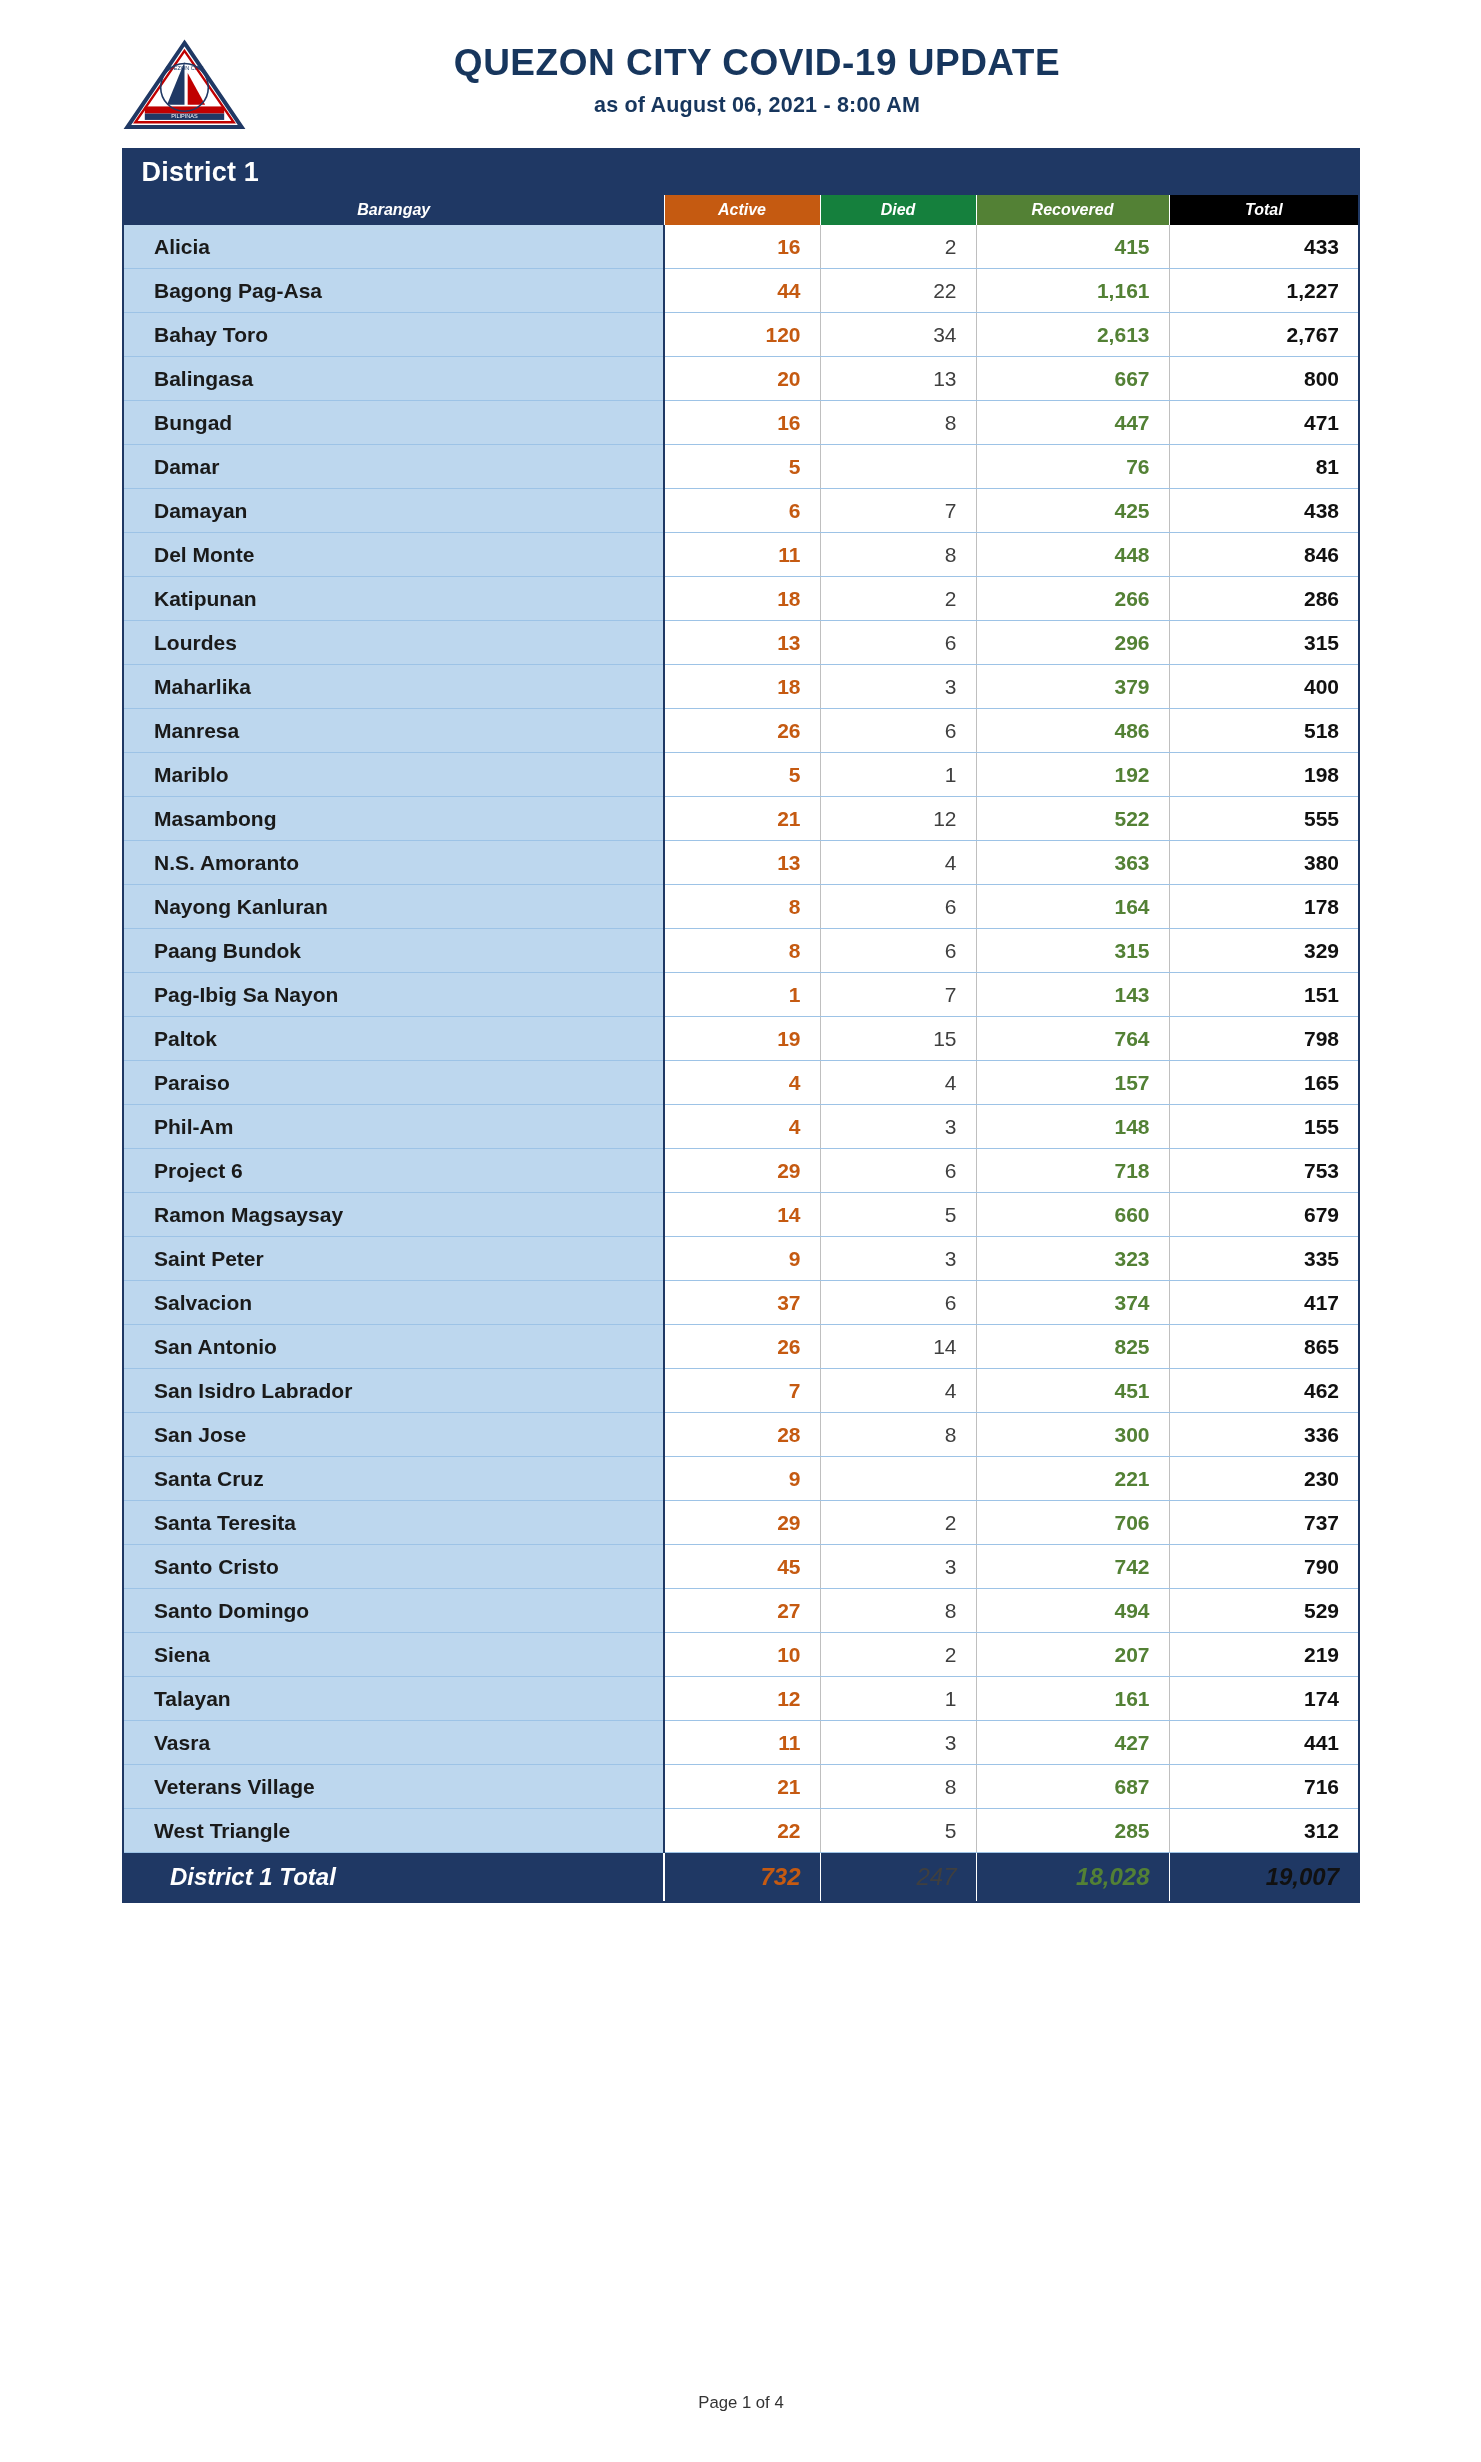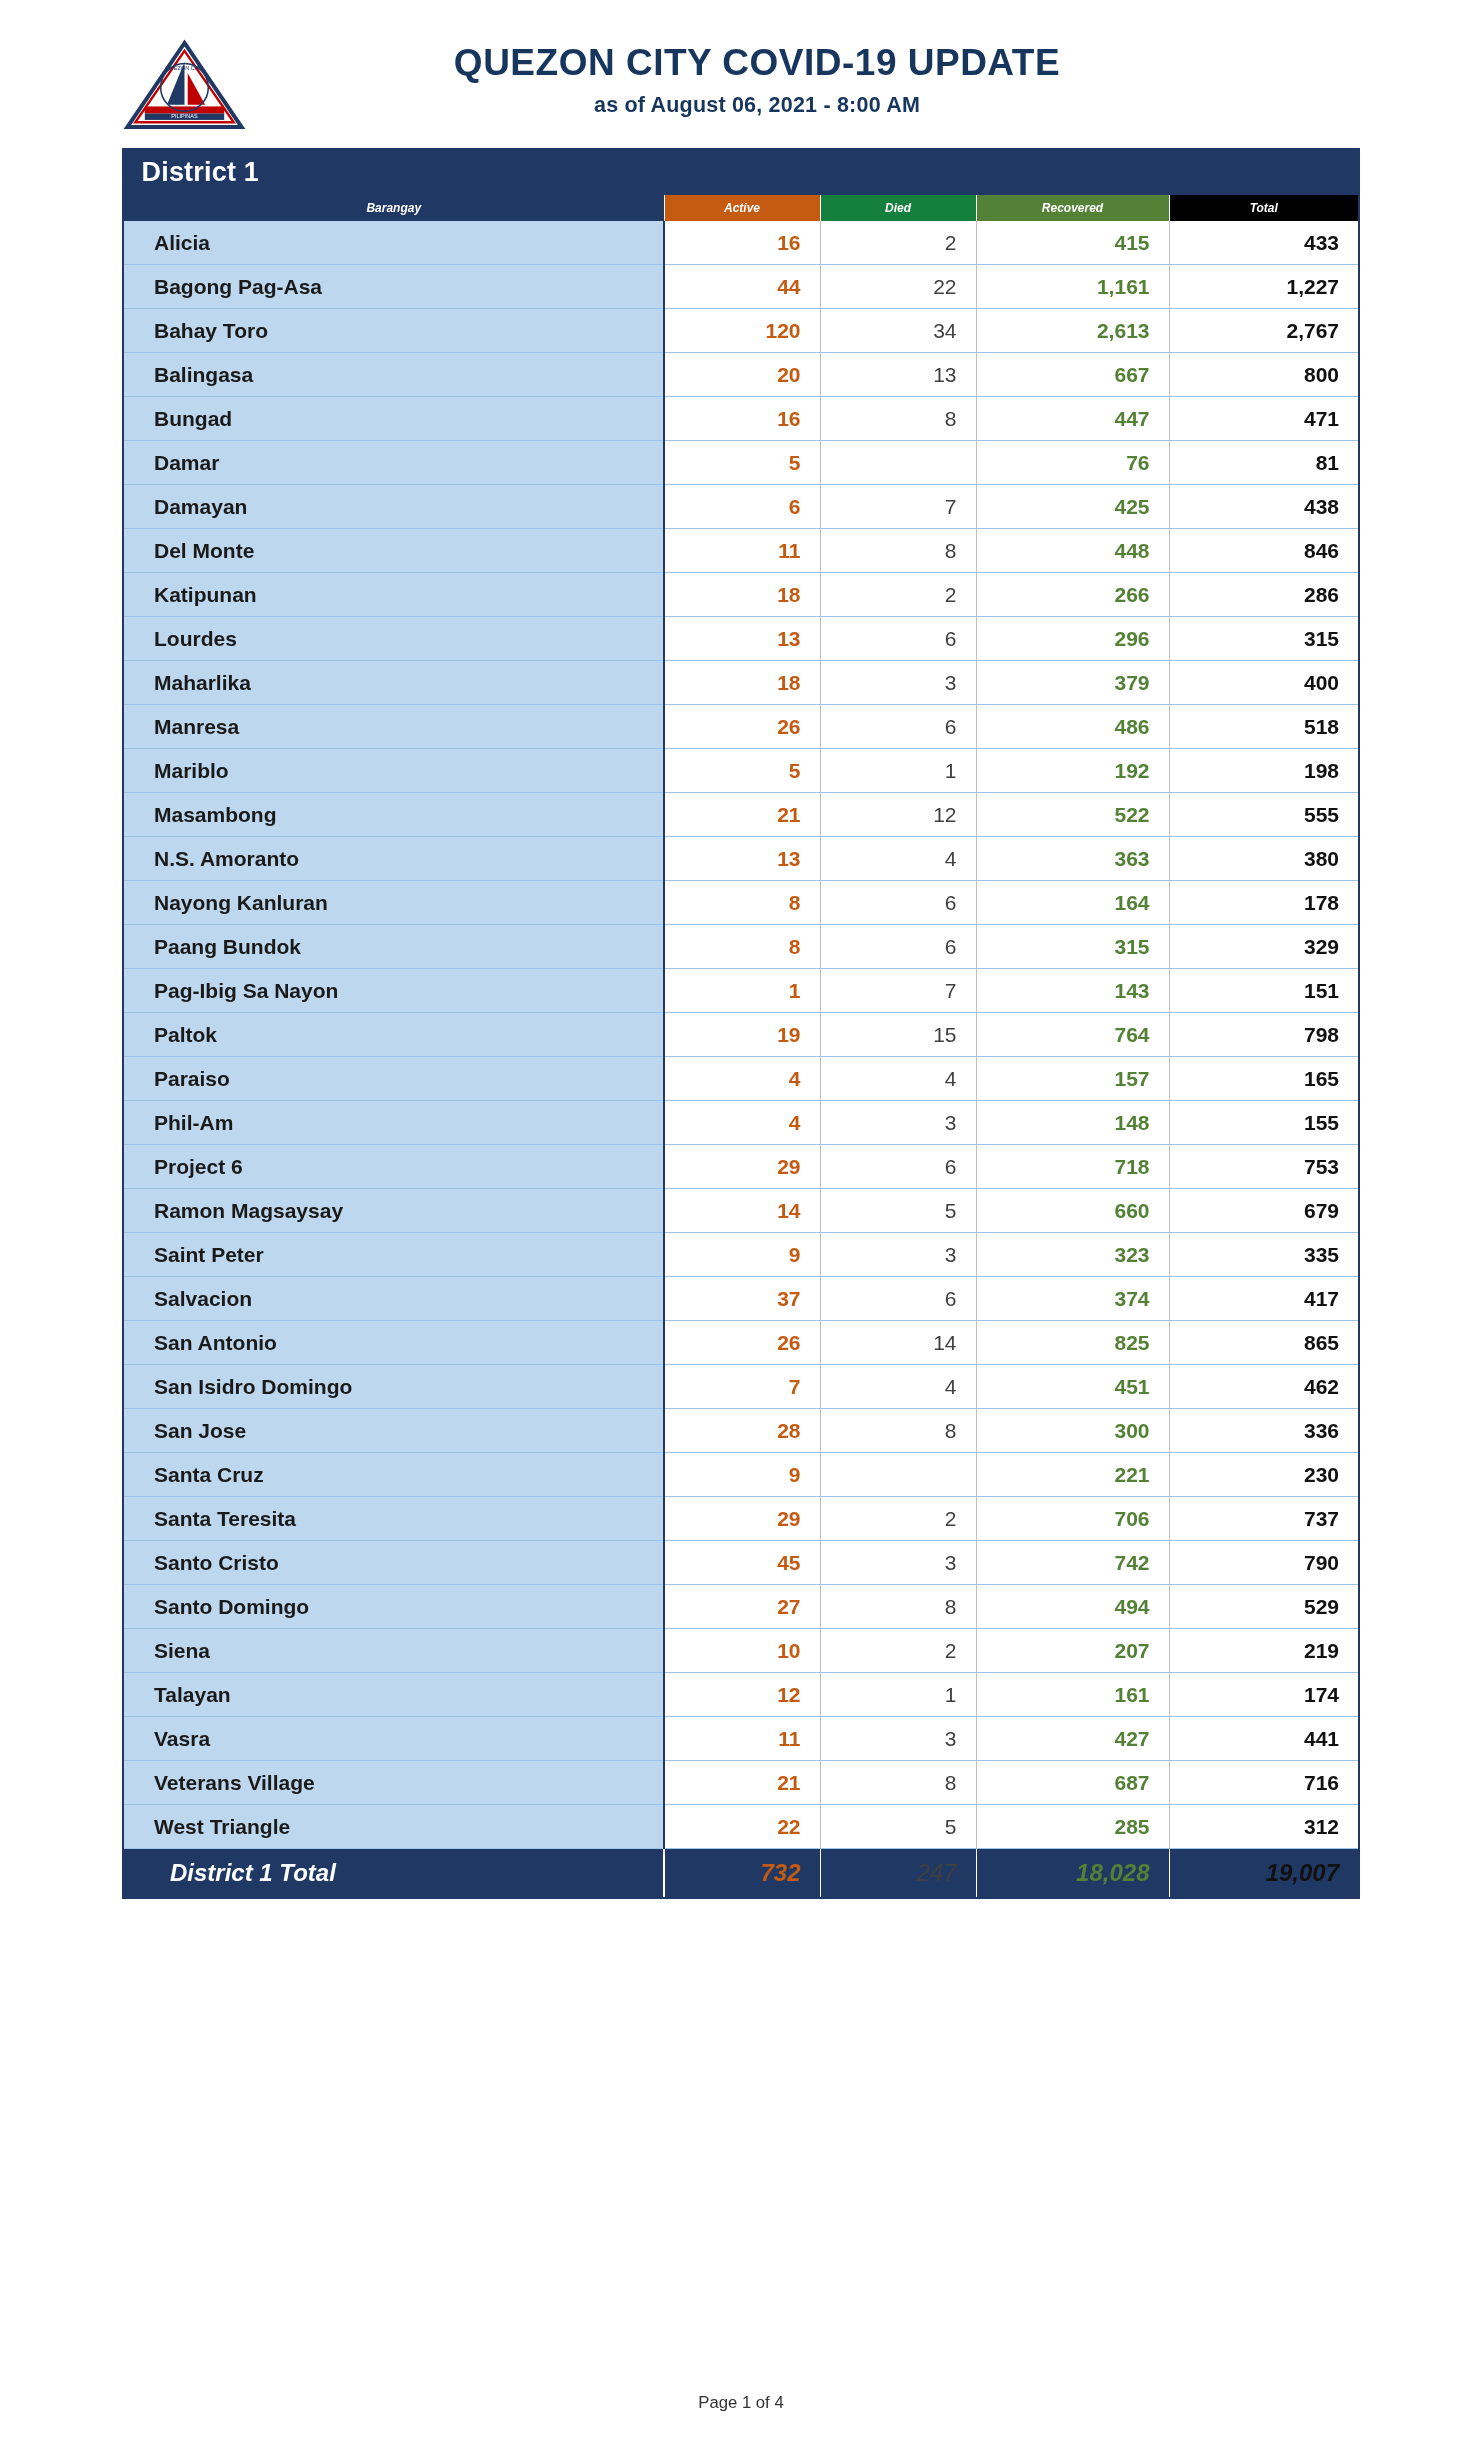--- a/index.html
+++ b/index.html
@@ -82,21 +82,21 @@
   .district-row td {
     background: #1f3864;
     color: #ffffff;
     font-size: 27px;
     font-weight: bold;
     padding: 7.2px 0 7.2px 17.5px;
     letter-spacing: 0.2px;
   }
 
   .head-row td {
-    font-size: 12px;
+    font-size: 16px;
     font-weight: bold;
     font-style: italic;
     text-align: center;
     padding: 5.6px 0 6.4px 0;
     color: #ffffff;
     border-right: 1.6px solid #ffffff;
   }
   .head-row td.h-brgy { background: #1f3864; }
   .head-row td.h-act  { background: #c55a11; }
   .head-row td.h-died { background: #15803d; }
@@ -382,21 +382,21 @@
             <td class="num total">417</td>
           </tr>
           <tr class="brgy">
             <td class="name">San Antonio</td>
             <td class="num active">26</td>
             <td class="num died">14</td>
             <td class="num recovered">825</td>
             <td class="num total">865</td>
           </tr>
           <tr class="brgy">
-            <td class="name">San Isidro Domingo</td>
+            <td class="name">San Isidro Labrador</td>
             <td class="num active">7</td>
             <td class="num died">4</td>
             <td class="num recovered">451</td>
             <td class="num total">462</td>
           </tr>
           <tr class="brgy">
             <td class="name">San Jose</td>
             <td class="num active">28</td>
             <td class="num died">8</td>
             <td class="num recovered">300</td>

